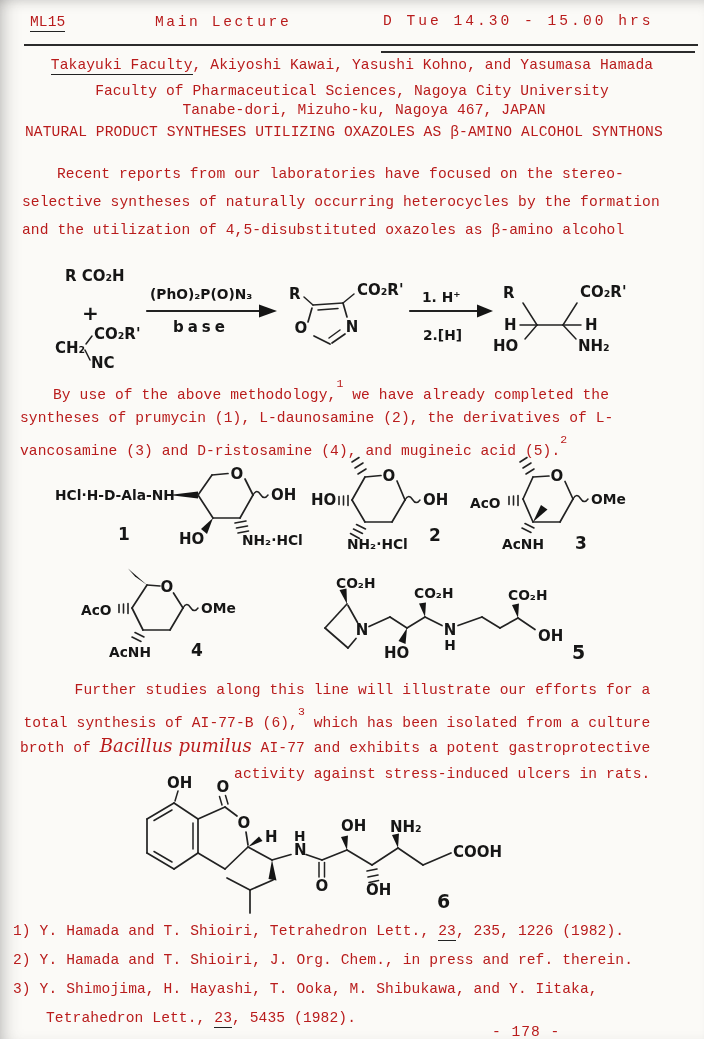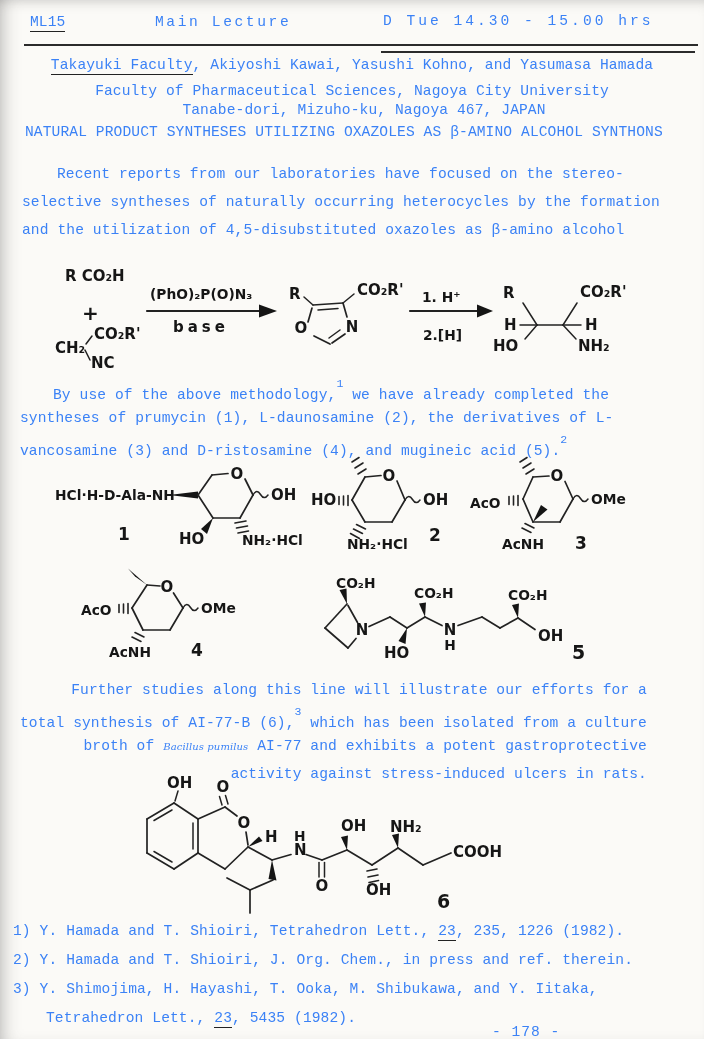--- a/index.html
+++ b/index.html
@@ -1,29 +1,29 @@
 <!DOCTYPE html>
 <html><head>
 <meta charset="utf-8">
 <style>
   html,body{margin:0;padding:0;background:#e8e8e6;}
   .page{
     position:relative;width:704px;height:1039px;margin:0 auto;
     background:#fbfaf7;overflow:hidden;
     box-shadow:inset 14px 0 18px -12px rgba(60,60,60,.35), inset 0 10px 14px -10px rgba(60,60,60,.25);
-    font-family:"Liberation Mono","DejaVu Sans Mono",monospace;color:#3b82f6;
+    font-family:"Liberation Mono","DejaVu Sans Mono",monospace;color:#b91c1c;
   }
   .mono{font-size:14.6px;letter-spacing:.1px;white-space:pre;}
   .abs{position:absolute;}
   .pline{height:28px;line-height:28px;}
   .center{width:704px;text-align:center;}
   .rule{position:absolute;background:#2b2b2b;}
   .u{border-bottom:1.7px solid #222;padding-bottom:1px;}
   sup.tw{font-size:11.5px;position:relative;top:-6px;letter-spacing:0;}
-  i.bio{font-family:"DejaVu Serif",serif;font-style:italic;font-size:10px;}
+  i.bio{font-family:"DejaVu Serif",serif;font-style:italic;font-size:18px;}
   svg{position:absolute;overflow:visible;}
   svg text{font-family:"DejaVu Sans","Liberation Sans",sans-serif;font-weight:bold;fill:#161616;}
   .bnd{stroke:#222;stroke-width:1.7;fill:none;stroke-linecap:round;}
   .bnd2{stroke:#222;stroke-width:1.5;fill:none;stroke-linecap:round;}
   .hsh{stroke:#222;stroke-width:1.6;fill:none;stroke-linecap:round;}
   .wdg{fill:#151515;stroke:none;}
   .t15{font-size:15px;} .t14{font-size:13.8px;}
   .t17{font-size:17px;} .t19{font-size:19px;} .t20{font-size:20px;}
 </style>
 </head>

